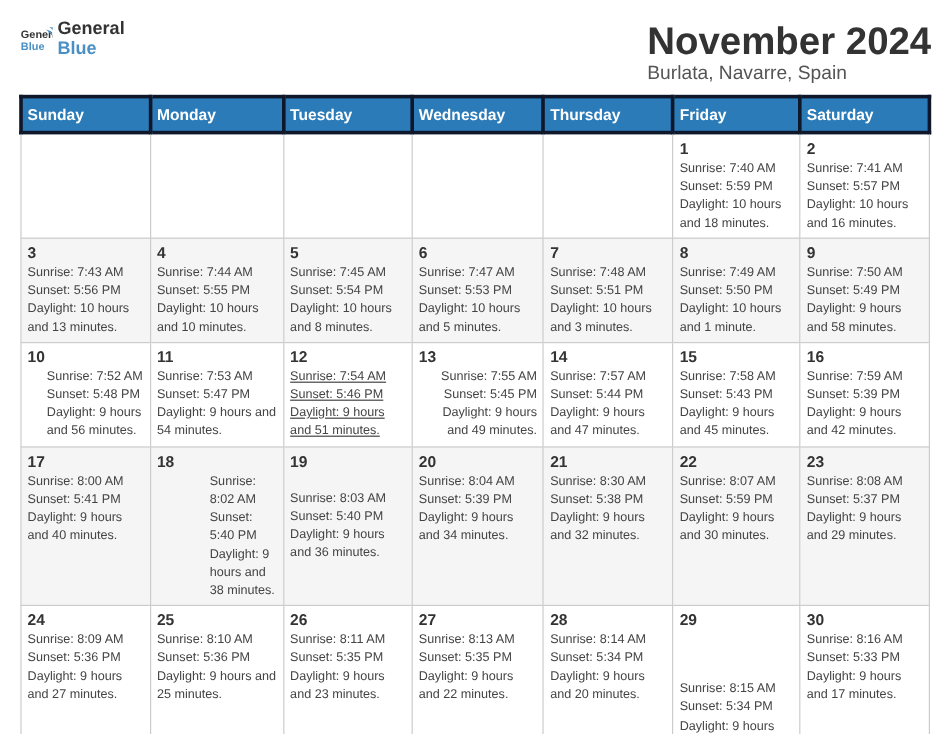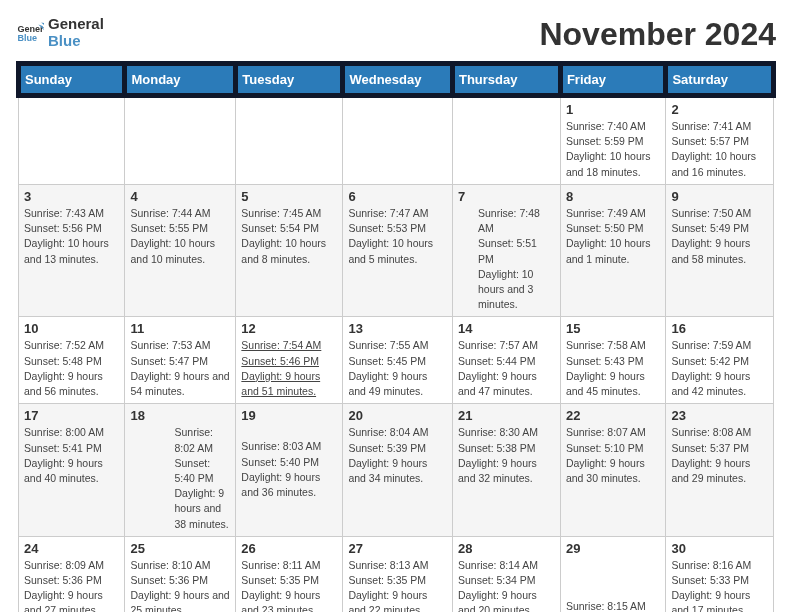--- a/index.html
+++ b/index.html
@@ -41,21 +41,21 @@
       border-collapse: collapse;
       font-size: 11px;
     }
     thead tr th {
       background: #2b7bb9;
       color: #fff;
       padding: 6px 4px;
       text-align: left;
       font-size: 13px;
       font-weight: bold;
-      border: 5px solid #0f172a;
+      border: 3px solid #0f172a;
     }
     tbody tr td {
       border: 1px solid #ccc;
       padding: 4px 5px;
       vertical-align: top;
       width: 113px;
       height: 80px;
       background: #fff;
     }
     tbody tr:nth-child(even) td {
@@ -86,20 +86,21 @@
       <polygon points="32,8 40,16 38,10" fill="#4a90c4"></polygon>
       <polygon points="36,5 44,12 42,6" fill="#4a90c4"></polygon>
     </svg>
     <div>
       <div style="font-size:15px;font-weight:bold;color:#333;line-height:1.1;">General</div>
       <div style="font-size:15px;font-weight:bold;color:#4a90c4;line-height:1.1;">Blue</div>
     </div>
   </div>
   <div class="title-block">
     <div class="month-title">November 2024</div>
+    <div class="subtitle">Burlata, Navarre, Spain</div>
   </div>
 </div>
 
 <table>
   <thead>
     <tr id="header-row">
         <th>Sunday</th>
         <th>Monday</th>
         <th>Tuesday</th>
         <th>Wednesday</th>
@@ -148,78 +149,78 @@
 Daylight: 10 hours and 8 minutes.</div>
         </td>
         <td>
           <span class="day-num">6</span>
           <div class="day-info" style="white-space: pre-line;">Sunrise: 7:47 AM
 Sunset: 5:53 PM
 Daylight: 10 hours and 5 minutes.</div>
         </td>
         <td>
           <span class="day-num">7</span>
-          <div class="day-info" style="white-space: pre-line; margin-left: 20px;">Sunrise: 7:48 AM
+          <div class="day-info" style="white-space: pre-line;">Sunrise: 7:48 AM
 Sunset: 5:51 PM
 Daylight: 10 hours and 3 minutes.</div>
         </td>
         <td>
           <span class="day-num">8</span>
           <div class="day-info" style="white-space: pre-line;">Sunrise: 7:49 AM
 Sunset: 5:50 PM
 Daylight: 10 hours and 1 minute.</div>
         </td>
         <td>
           <span class="day-num">9</span>
           <div class="day-info" style="white-space: pre-line;">Sunrise: 7:50 AM
 Sunset: 5:49 PM
 Daylight: 9 hours and 58 minutes.</div>
         </td>
       </tr>
       <tr>
         <td>
           <span class="day-num">10</span>
-          <div class="day-info" style="white-space: pre-line;">Sunrise: 7:52 AM
+          <div class="day-info" style="white-space: pre-line; margin-left: 16px;">Sunrise: 7:52 AM
 Sunset: 5:48 PM
 Daylight: 9 hours and 56 minutes.</div>
         </td>
         <td>
           <span class="day-num">11</span>
           <div class="day-info" style="white-space: pre-line;">Sunrise: 7:53 AM
 Sunset: 5:47 PM
 Daylight: 9 hours and 54 minutes.</div>
         </td>
         <td>
           <span class="day-num">12</span>
           <div class="day-info" style="white-space: pre-line; text-decoration: underline;">Sunrise: 7:54 AM
 Sunset: 5:46 PM
 Daylight: 9 hours and 51 minutes.</div>
         </td>
         <td>
           <span class="day-num">13</span>
-          <div class="day-info" style="white-space: pre-line;">Sunrise: 7:55 AM
+          <div class="day-info" style="white-space: pre-line; text-align: right;">Sunrise: 7:55 AM
 Sunset: 5:45 PM
 Daylight: 9 hours and 49 minutes.</div>
         </td>
         <td>
           <span class="day-num">14</span>
           <div class="day-info" style="white-space: pre-line;">Sunrise: 7:57 AM
 Sunset: 5:44 PM
 Daylight: 9 hours and 47 minutes.</div>
         </td>
         <td>
           <span class="day-num">15</span>
           <div class="day-info" style="white-space: pre-line;">Sunrise: 7:58 AM
 Sunset: 5:43 PM
 Daylight: 9 hours and 45 minutes.</div>
         </td>
         <td>
           <span class="day-num">16</span>
           <div class="day-info" style="white-space: pre-line;">Sunrise: 7:59 AM
-Sunset: 5:42 PM
+Sunset: 5:39 PM
 Daylight: 9 hours and 42 minutes.</div>
         </td>
       </tr>
       <tr>
         <td>
           <span class="day-num">17</span>
           <div class="day-info" style="white-space: pre-line;">Sunrise: 8:00 AM
 Sunset: 5:41 PM
 Daylight: 9 hours and 40 minutes.</div>
         </td>
@@ -243,21 +244,21 @@
         </td>
         <td>
           <span class="day-num">21</span>
           <div class="day-info" style="white-space: pre-line;">Sunrise: 8:30 AM
 Sunset: 5:38 PM
 Daylight: 9 hours and 32 minutes.</div>
         </td>
         <td>
           <span class="day-num">22</span>
           <div class="day-info" style="white-space: pre-line;">Sunrise: 8:07 AM
-Sunset: 5:10 PM
+Sunset: 5:59 PM
 Daylight: 9 hours and 30 minutes.</div>
         </td>
         <td>
           <span class="day-num">23</span>
           <div class="day-info" style="white-space: pre-line;">Sunrise: 8:08 AM
 Sunset: 5:37 PM
 Daylight: 9 hours and 29 minutes.</div>
         </td>
       </tr>
       <tr>

